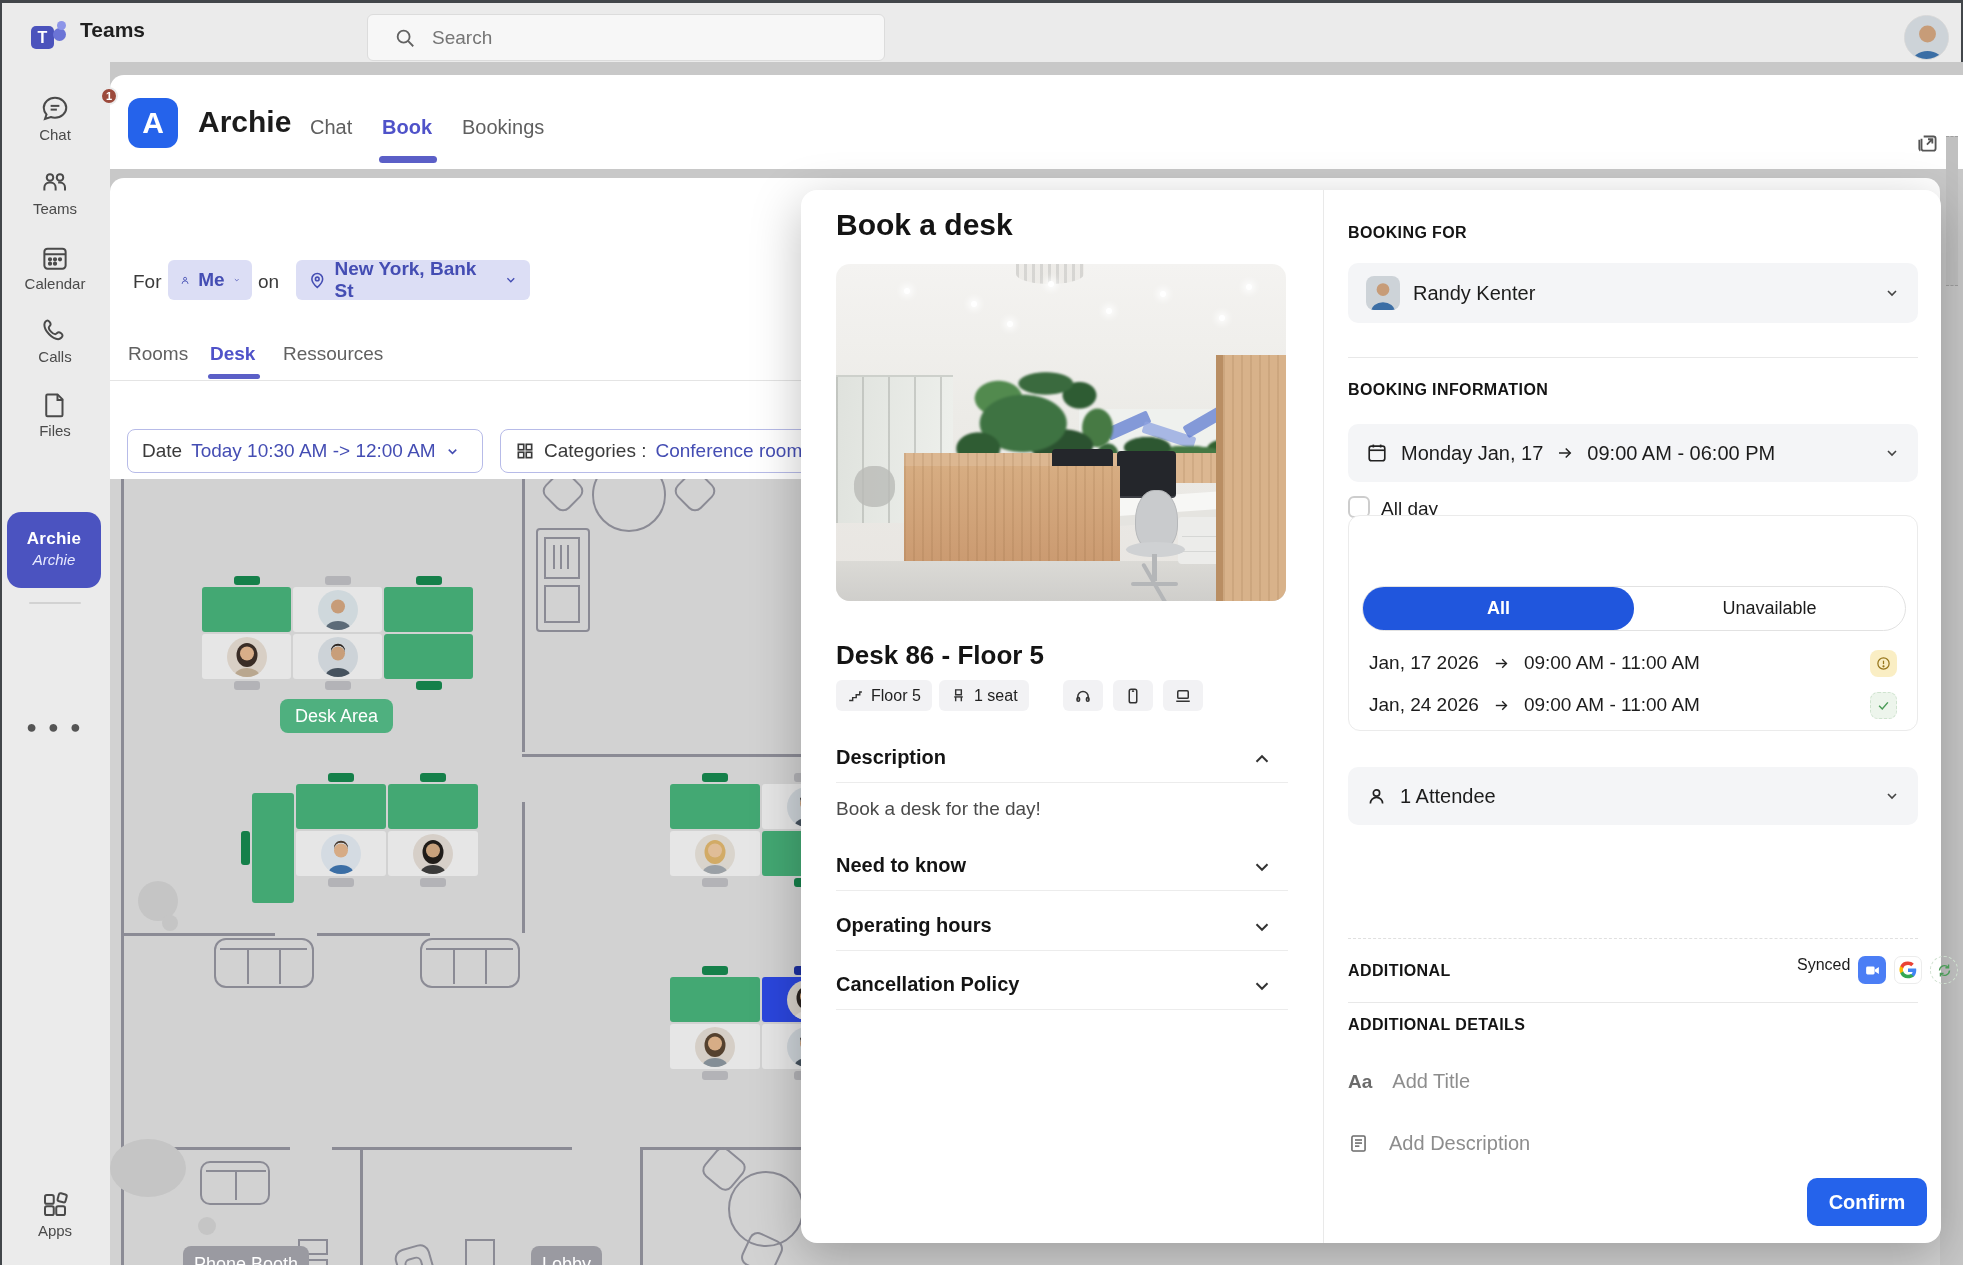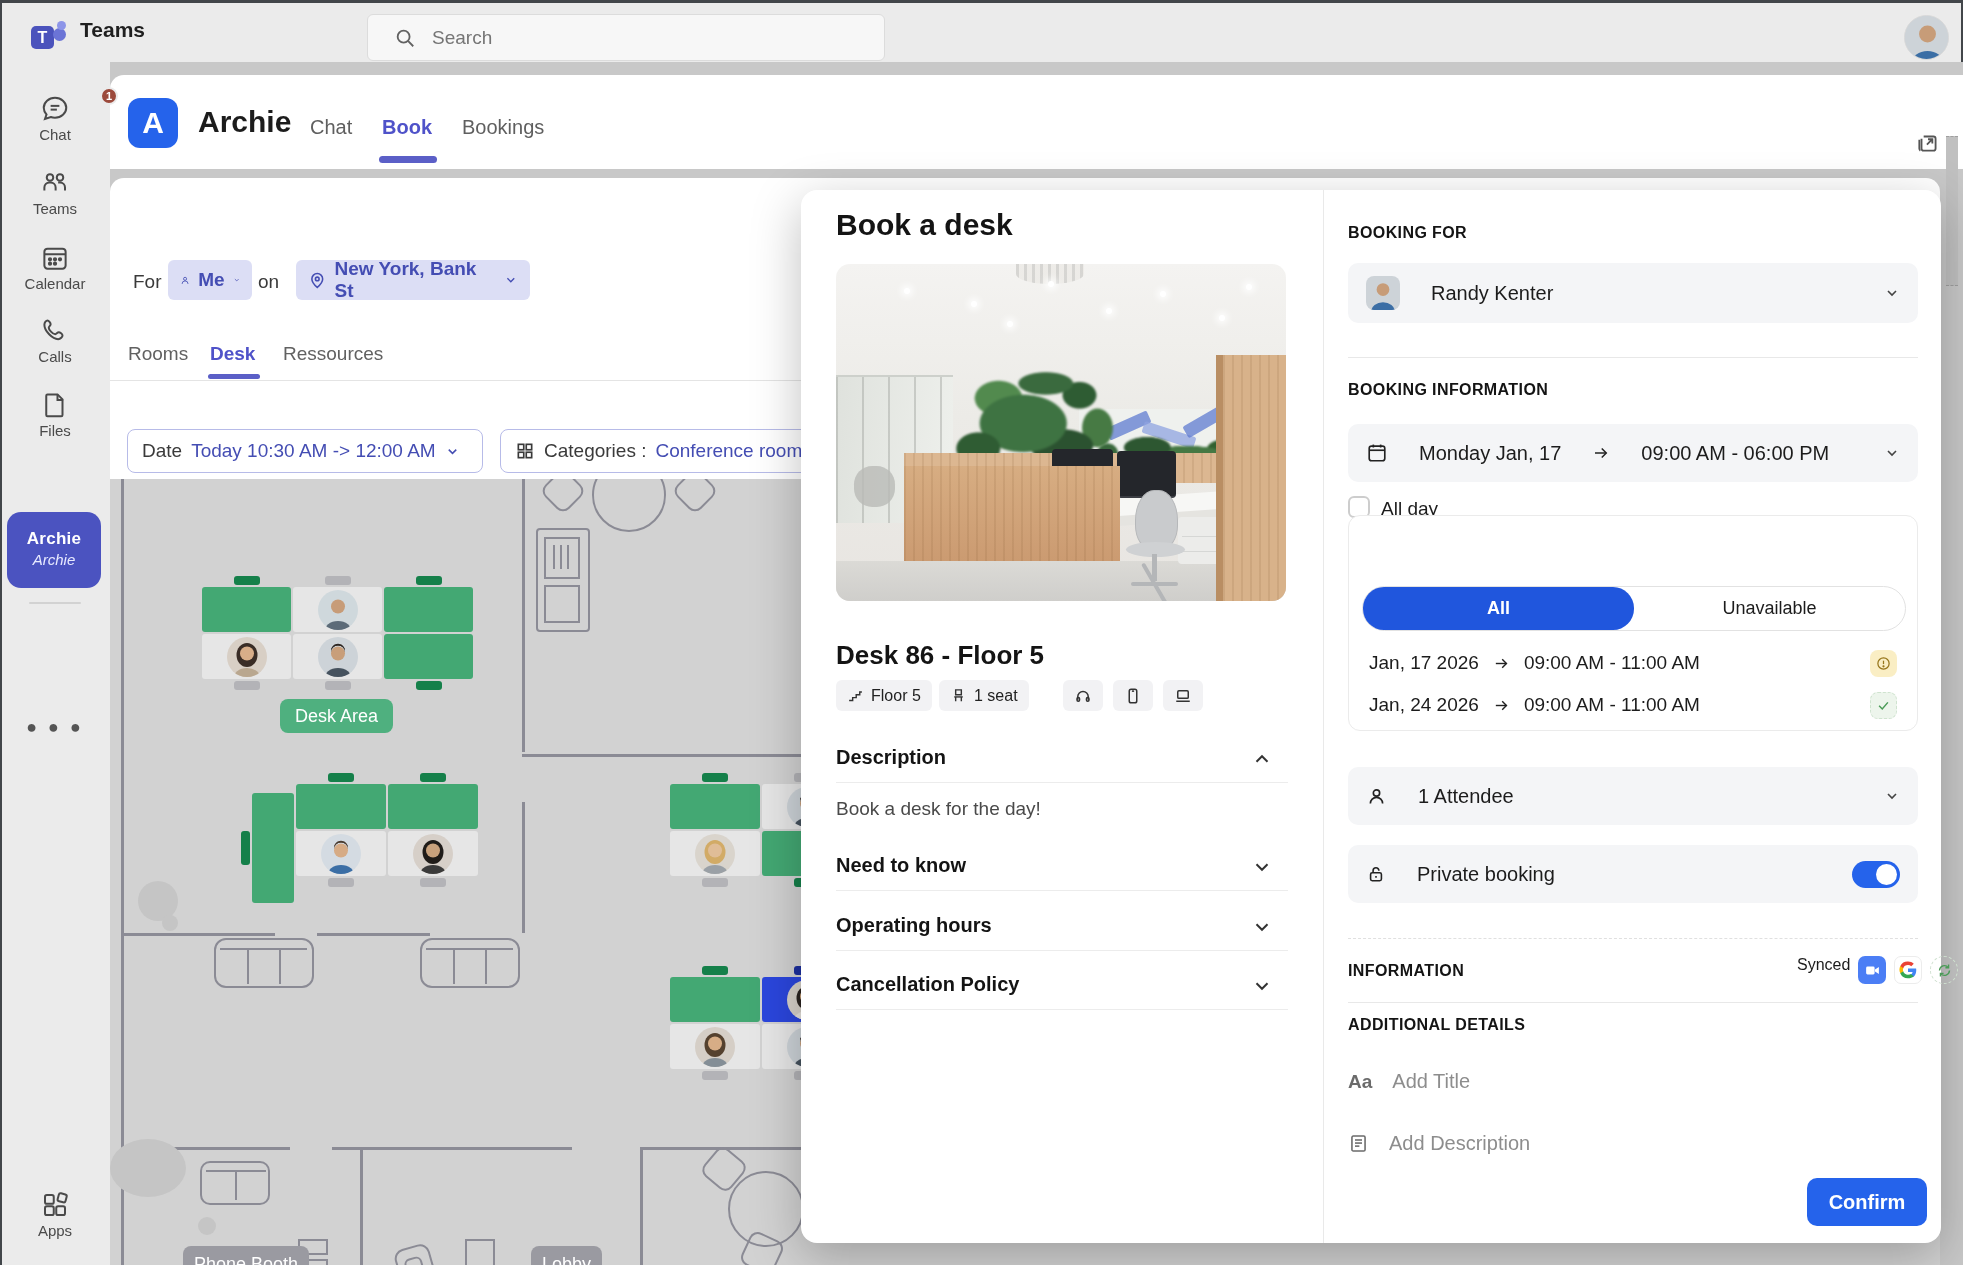--- a/index.html
+++ b/index.html
@@ -129,21 +129,21 @@
 
   .m-deskname{position:absolute;left:35px;top:450px;font-size:26px;font-weight:800;color:#141414;}
   .mbadge{position:absolute;top:490px;height:31px;background:#f2f2f4;border-radius:6px;display:flex;align-items:center;gap:7px;padding:0 11px;font-size:16px;color:#222;}
   .msec-title{position:absolute;left:35px;font-size:20px;font-weight:700;color:#141414;}
   .msec-chev{position:absolute;left:450px;width:22px;height:22px;cursor:pointer;}
   .msec-div{position:absolute;left:35px;width:452px;height:1px;background:#ececec;}
   .m-body{position:absolute;left:35px;font-size:19px;color:#4a4a4a;}
 
   
   .p-h{position:absolute;left:25px;font-size:16px;font-weight:800;letter-spacing:.4px;color:#141414;}
-  .field{position:absolute;left:25px;width:570px;background:#f4f5f7;border-radius:10px;display:flex;align-items:center;padding:0 18px;gap:31px;cursor:pointer;}
+  .field{position:absolute;left:25px;width:570px;background:#f4f5f7;border-radius:10px;display:flex;align-items:center;padding:0 18px;gap:13px;cursor:pointer;}
   .field .ftext{font-size:20px;color:#1c1c1c;}
   .chev{margin-left:auto;}
   .p-div{position:absolute;left:25px;width:570px;height:1px;background:#e8e8e8;}
   .p-div.dash{background:none;border-top:1px dashed #e0e0e0;}
   .cb{position:absolute;left:25px;width:22px;height:22px;border:2px solid #cdcdcd;border-radius:6px;background:#fff;cursor:pointer;}
   .cb-lbl{position:absolute;left:58px;font-size:19px;color:#1c1c1c;}
 
   #conflict{position:absolute;left:25px;top:325px;width:570px;height:216px;border:1px solid #ebebeb;border-radius:12px;background:#fff;}
   .cf-head{position:absolute;left:0;top:0;width:100%;height:50px;background:#fbfbfc;border-bottom:1px solid #f0f0f0;border-radius:12px 12px 0 0;display:flex;align-items:center;padding:0 16px;gap:12px;}
   .cf-title{font-size:19px;font-weight:600;color:#1c1c1c;}
@@ -725,35 +725,24 @@
         <svg width="21" height="21" viewBox="0 0 24 24" fill="none" stroke="#222" stroke-width="1.9">
             <circle cx="12" cy="8" r="3.6"></circle>
             <path d="M5 20a7 7 0 0 1 14 0"></path>
           </svg>
         <span class="ftext">1 Attendee</span>
         <svg class="chev" width="16" height="16" viewBox="0 0 24 24" fill="none" stroke="#444" stroke-width="2.4">
             <polyline points="6 9 12 15 18 9"></polyline>
           </svg>
       </div>
 
-      <div class="field" style="top:655px;height:58px;">
-        <svg width="20" height="20" viewBox="0 0 24 24" fill="none" stroke="#222" stroke-width="1.9">
-            <rect x="5.5" y="10.5" width="13" height="9.5" rx="2"></rect>
-            <path d="M8.5 10.5V8a3.5 3.5 0 0 1 7 0"></path>
-            <line x1="12" y1="14.5" x2="12" y2="16.5"></line>
-          </svg>
-        <span class="ftext">Private booking</span>
-        <span class="toggle">
-            <span class="knob"></span>
-          </span>
-      </div>
 
       <div class="p-div dash" style="top:748px;"></div>
 
-      <div class="p-h" style="top:772px;">INFORMATION</div>
+      <div class="p-h" style="top:772px;">ADDITIONAL</div>
       <div class="abs flex" style="left:438px;top:766px;gap:8px;">
         <span style="font-size:16px;color:#1c1c1c;">Synced</span>
         <span class="sync-ic" style="background:#4b7ef5;">
           <svg width="17" height="17" viewBox="0 0 24 24" fill="#fff">
               <rect x="3" y="6.5" width="12" height="11" rx="2"></rect>
               <path d="M15.5 10.5 21 7v10l-5.5-3.5z"></path>
             </svg>
         </span>
         <span class="sync-ic" style="background:#fff;border:1px solid #ececec;">
           <svg width="18" height="18" viewBox="0 0 24 24">

